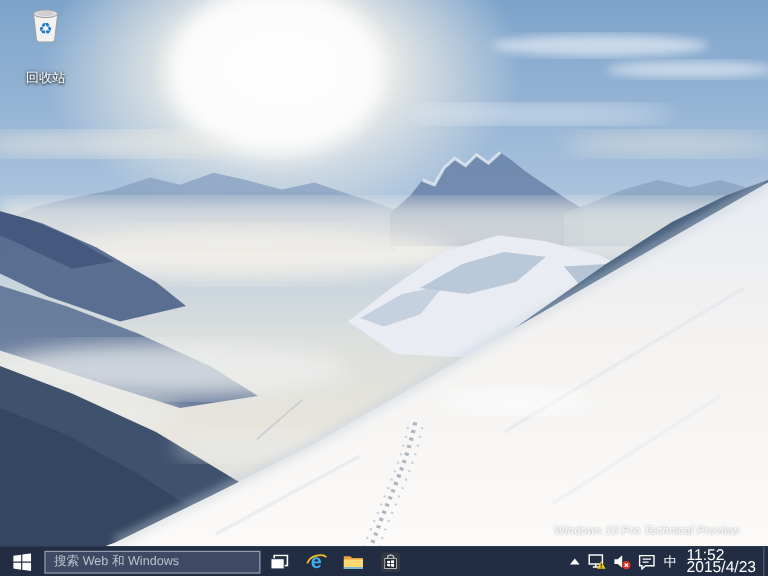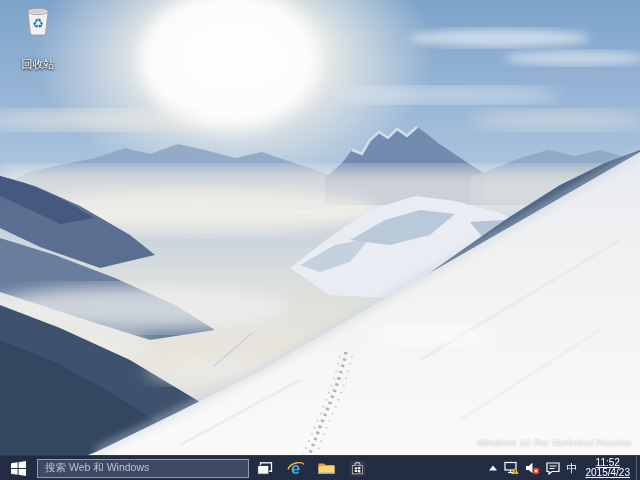--- a/index.html
+++ b/index.html
@@ -9,38 +9,38 @@
   
   .wallpaper{position:absolute;left:0;top:0;width:640px;height:455px;}
 
   
   .desktop-icon{position:absolute;left:8px;top:5px;width:60px;text-align:center;cursor:default;}
   .desktop-icon .glyph{width:30px;height:32px;margin:0 auto;position:relative;}
   .desktop-icon .label{margin-top:20px;font-size:11px;color:#fff;
      text-shadow:0 1px 2px rgba(0,0,0,.85),0 0 3px rgba(0,0,0,.6);}
 
   
-  .watermark{position:absolute;right:9px;bottom:31px;text-align:right;
+  .watermark{position:absolute;right:24px;bottom:31px;text-align:right;
      color:rgba(255,255,255,.92);text-shadow:0 0 2px rgba(90,100,115,.65);
      font-size:9.5px;line-height:13px;letter-spacing:.2px;font-style:italic;}
 
   
   .taskbar{position:absolute;left:0;bottom:0;width:640px;height:25px;
      background:#222c43;border-top:1px solid rgba(255,255,255,.06);
      display:flex;align-items:center;}
   .tb-btn{height:25px;display:flex;align-items:center;justify-content:center;flex:0 0 auto;}
   .start-btn{width:36px;}
-  .searchbox{width:212px;height:19px;margin-left:1px;background:#3e4a63;
+  .searchbox{width:180px;height:19px;margin-left:1px;background:#3e4a63;
      border:1px solid #939cae;display:flex;align-items:center;padding-left:7px;}
   .searchbox .ph{font-size:10.5px;color:#bcc2cd;white-space:nowrap;overflow:hidden;}
   .app-btn{width:31px;}
   .tray{margin-left:auto;display:flex;align-items:center;height:25px;}
   .tray-btn{height:25px;display:flex;align-items:center;justify-content:center;padding:0 3px;}
   .ime{color:#fff;font-size:11px;padding:0 4px;}
-  .clock{color:#fff;font-size:10px;line-height:10px;text-align:center;padding:0 6px 0 4px;text-decoration:underline;}
+  .clock{color:#fff;font-size:13px;line-height:10px;text-align:left;padding:0 6px 0 4px;}
   .show-desktop{width:4px;height:25px;border-left:1px solid rgba(255,255,255,.25);}
 </style>
 </head>
 <body>
 
 <div class="screen">
 
   <svg class="wallpaper" viewBox="0 0 640 455" preserveAspectRatio="none">
     <defs>
       <linearGradient id="sky" x1="0" y1="0" x2="0" y2="1">

